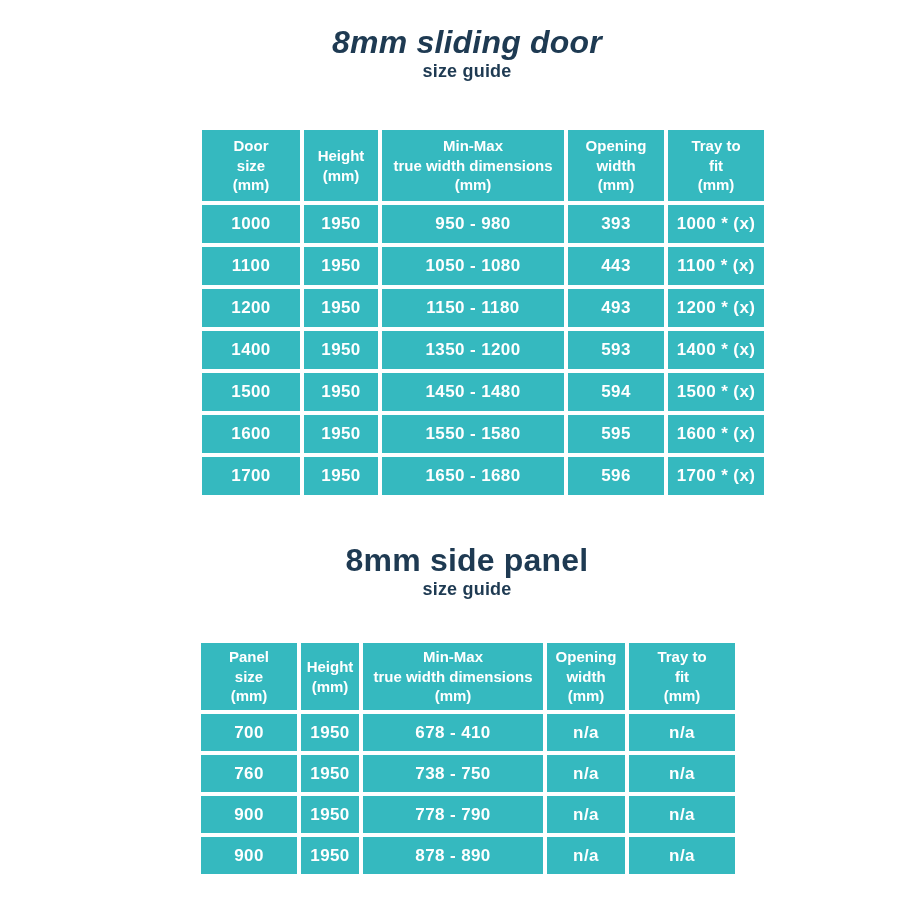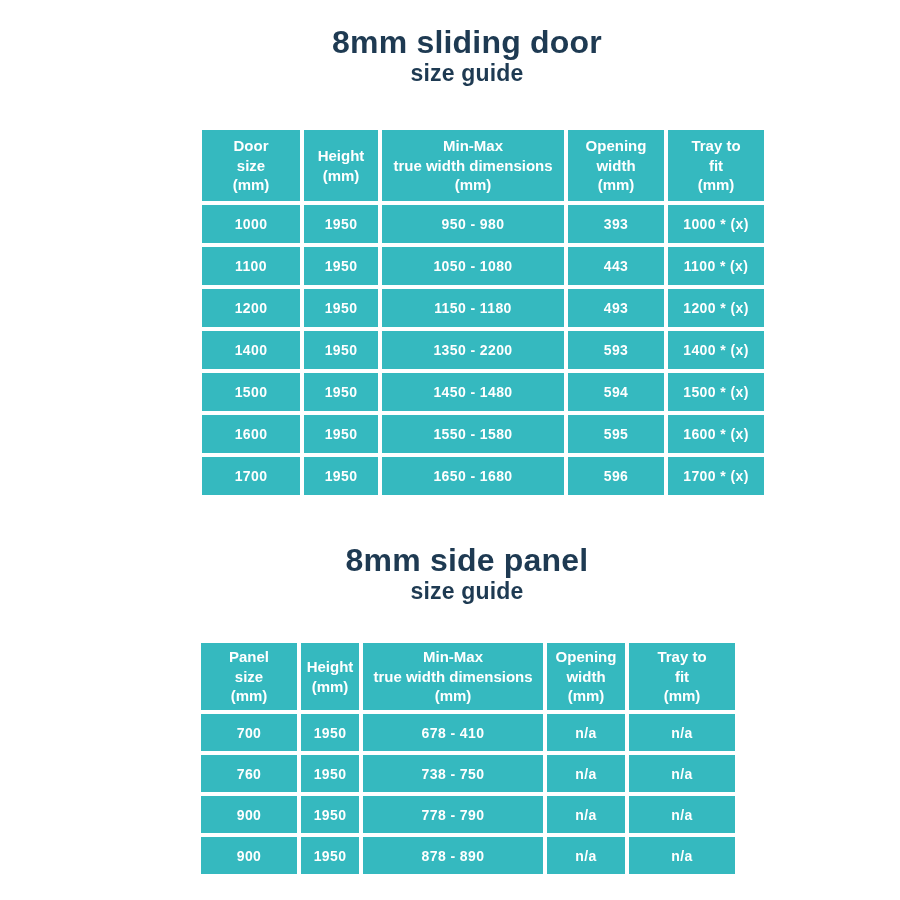--- a/index.html
+++ b/index.html
@@ -18,23 +18,23 @@
   .section-title, .section-subtitle {
     position: absolute;
     left: 167px;
     width: 600px;
     text-align: center;
     color: #1e3a52;
     font-weight: bold;
     letter-spacing: 0.2px;
   }
   .section-title { font-size: 32px; line-height: 1.0; }
-  .section-subtitle { font-size: 23px; line-height: 1.0; }
+  .section-subtitle { font-size: 18px; line-height: 1.0; }
 
-  #title-1 { top: 26px; }
+  #title-1 { top: 26px; font-style: italic; }
   #subtitle-1 { top: 62px; }
   #title-2 { top: 544px; text-align: center; }
   #subtitle-2 { top: 580px; }
 
   .sizetable {
     position: absolute;
     display: grid;
     gap: 4px;
   }
   #table-sliding-door {
@@ -61,21 +61,21 @@
     align-items: center;
     justify-content: center;
     text-align: center;
   }
   .tcell.th {
     font-size: 15px;
     line-height: 1.32;
     white-space: pre-line;
   }
   .tcell.td {
-    font-size: 14px;
+    font-size: 17px;
     letter-spacing: 0.4px;
   }
 </style>
 </head>
 <body>
 
 <div id="canvas">
 
   <div class="section-title" id="title-1">8mm sliding door</div>
   <div class="section-subtitle" id="subtitle-1">size guide</div>
@@ -87,21 +87,21 @@
 (mm)</div><div class="tcell th">Min-Max
 true width dimensions
 (mm)</div><div class="tcell th">Opening
 width
 (mm)</div><div class="tcell th">Tray to
 fit
 (mm)</div></div>
       <div class="trow"><div class="tcell td">1000</div><div class="tcell td">1950</div><div class="tcell td">950 - 980</div><div class="tcell td">393</div><div class="tcell td">1000 * (x)</div></div>
       <div class="trow"><div class="tcell td">1100</div><div class="tcell td">1950</div><div class="tcell td">1050 - 1080</div><div class="tcell td">443</div><div class="tcell td">1100 * (x)</div></div>
       <div class="trow"><div class="tcell td">1200</div><div class="tcell td">1950</div><div class="tcell td">1150 - 1180</div><div class="tcell td">493</div><div class="tcell td">1200 * (x)</div></div>
-      <div class="trow"><div class="tcell td">1400</div><div class="tcell td">1950</div><div class="tcell td">1350 - 2200</div><div class="tcell td">593</div><div class="tcell td">1400 * (x)</div></div>
+      <div class="trow"><div class="tcell td">1400</div><div class="tcell td">1950</div><div class="tcell td">1350 - 1200</div><div class="tcell td">593</div><div class="tcell td">1400 * (x)</div></div>
       <div class="trow"><div class="tcell td">1500</div><div class="tcell td">1950</div><div class="tcell td">1450 - 1480</div><div class="tcell td">594</div><div class="tcell td">1500 * (x)</div></div>
       <div class="trow"><div class="tcell td">1600</div><div class="tcell td">1950</div><div class="tcell td">1550 - 1580</div><div class="tcell td">595</div><div class="tcell td">1600 * (x)</div></div>
       <div class="trow"><div class="tcell td">1700</div><div class="tcell td">1950</div><div class="tcell td">1650 - 1680</div><div class="tcell td">596</div><div class="tcell td">1700 * (x)</div></div>
     </div>
 
   <div class="section-title" id="title-2">8mm side panel</div>
   <div class="section-subtitle" id="subtitle-2">size guide</div>
 
   <div class="sizetable" id="table-side-panel">
       <div class="trow"><div class="tcell th">Panel

